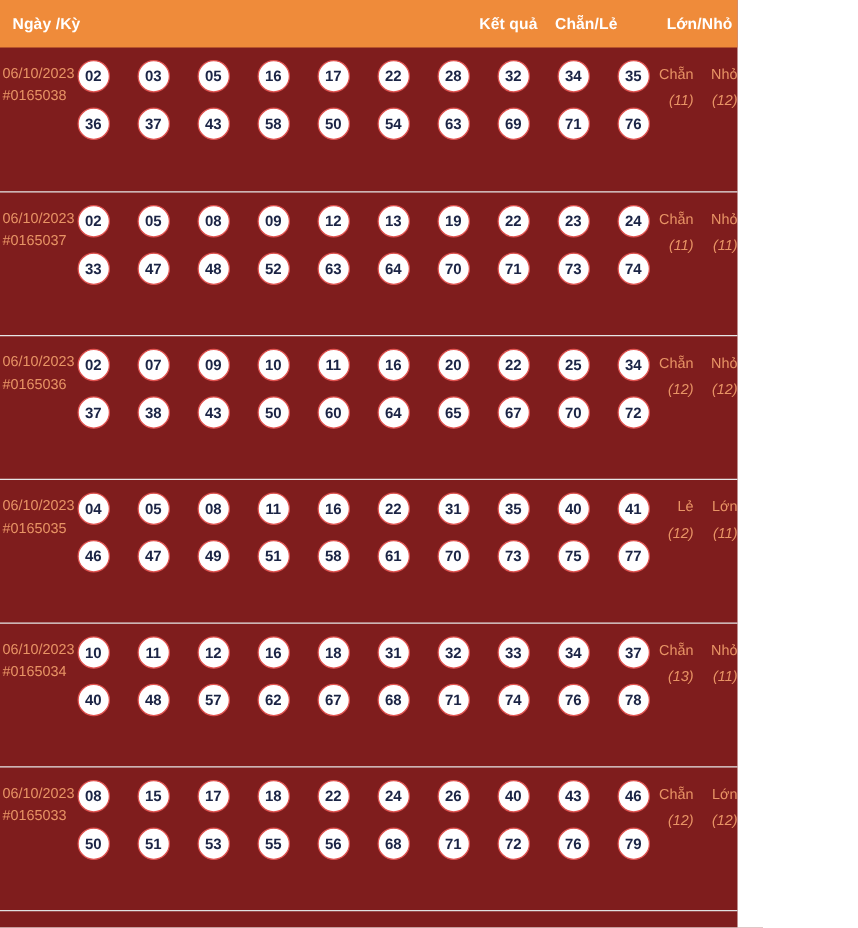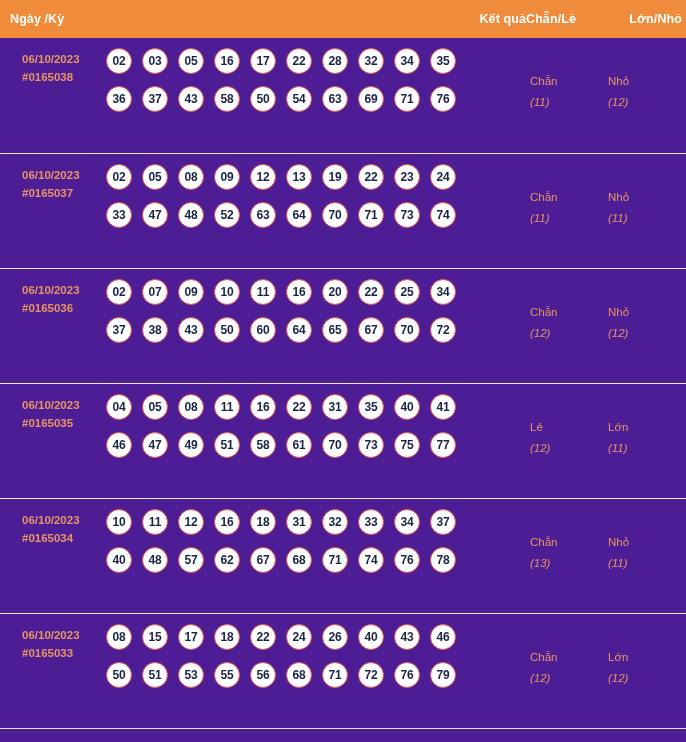--- a/index.html
+++ b/index.html
@@ -9,78 +9,77 @@
   }
   body {
     width: 686px;
     height: 742px;
     font-family: "Liberation Sans", "DejaVu Sans", sans-serif;
     color: #333;
     overflow: hidden;
   }
 
   .results-table {
-    width: 686px;
+    width: 590px;
     height: 742px;
     box-sizing: border-box;
     display: flex;
     flex-direction: column;
-    background: #4c1d95;
+    background: #7f1d1d;
   }
 
   
   .table-header {
     height: 38px;
     min-height: 38px;
     background: #ef8b3a;
     display: flex;
     align-items: center;
     color: #ffffff;
     font-size: 12.5px;
     font-weight: bold;
     letter-spacing: .1px;
   }
   .th-date   { width: 104px; padding-left: 10px; box-sizing: border-box; }
   .th-result { flex: 1 1 auto; padding-left: 4px; text-align: right; }
-  .th-oddeven{ width: 78px; text-align: left; }
+  .th-oddeven{ width: 78px; text-align: center; }
   .th-bigsmall{ width: 78px; text-align: right; padding-right: 4px; }
 
   
   .row {
     display: flex;
     align-items: flex-start;
     border-top: 1px solid #e6e6e6;
     box-sizing: border-box;
     padding-top: 9px;
     height: 115px;
     min-height: 115px;
   }
   .row:first-of-type { border-top: none; }
 
   .col-date {
     width: 104px;
     box-sizing: border-box;
-    padding-left: 22px;
+    padding-left: 2px;
     padding-top: 3px;
     color: #e89465;
     font-size: 11.5px;
     line-height: 18px;
-    font-weight: bold;
   }
   .col-date .date-line,
   .col-date .period-line { display: block; white-space: nowrap; }
 
   .col-result {
     flex: 1 1 auto;
     padding-left: 2px;
     padding-top: 1px;
   }
   .num-line {
     display: flex;
-    gap: 10px;
+    gap: 22px;
     margin-bottom: 12px;
   }
   .num-line:last-child { margin-bottom: 0; }
 
   .ball {
     width: 26px;
     height: 26px;
     min-width: 26px;
     border: 1.3px solid #e0524f;
     border-radius: 50%;
@@ -91,26 +90,25 @@
     font-size: 12px;
     font-weight: bold;
     color: #1b2445;
     background: #fff;
     letter-spacing: -0.2px;
   }
 
   .col-oddeven, .col-bigsmall {
     width: 78px;
     box-sizing: border-box;
-    text-align: left;
+    text-align: right;
     padding-top: 3px;
     color: #e89465;
     font-size: 11.5px;
     line-height: 21px;
-    margin-top: 21px;
   }
   .col-oddeven .tag-label,
   .col-bigsmall .tag-label { display: block; }
   .col-oddeven .tag-count,
   .col-bigsmall .tag-count { display: block; font-style: italic; }
 
   .table-footer-rule {
     margin-top: auto;
     border-top: 1px solid #e0e0e0;
     height: 14px;

